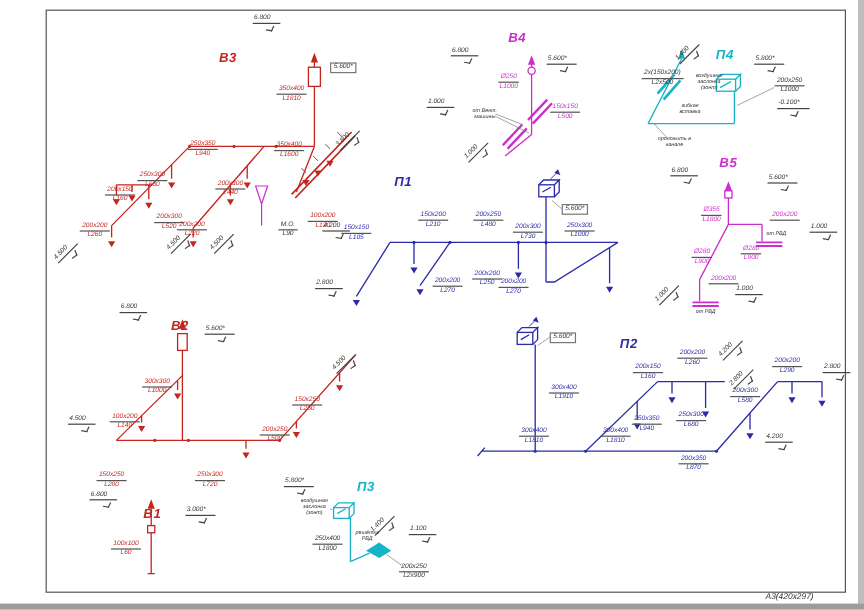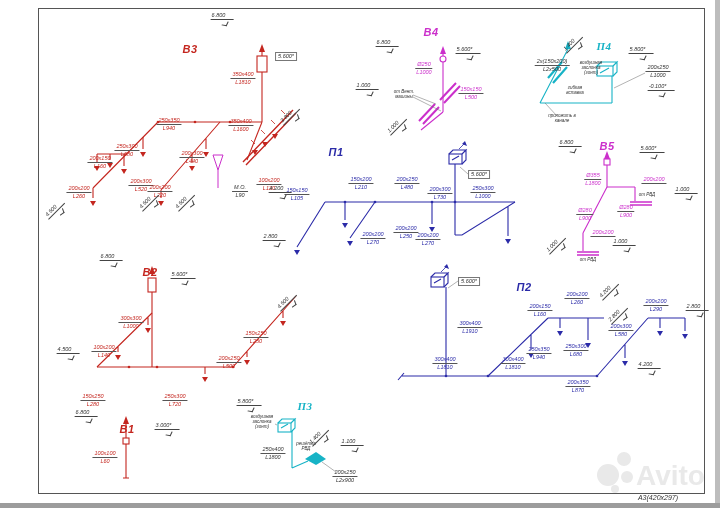--- a/index.html
+++ b/index.html
@@ -12,21 +12,21 @@
   .ttl{position:absolute;font:italic bold 11px/11px "Liberation Sans",sans-serif;transform:translateX(-50%);letter-spacing:.5px;}
   .lbl{position:absolute;transform:translateX(-50%);text-align:center;font:italic 5.5px/6.5px "Liberation Sans",sans-serif;white-space:nowrap;}
   .lbl .sz{display:block;border-bottom:0.8px solid #555;padding:0 2px;}
   .lbl .ln{display:block;}
   .elev{position:absolute;transform:translateX(-50%);font:italic 5.5px/6.5px "Liberation Sans",sans-serif;color:#333;text-align:left;white-space:nowrap;}
   .elev .val{display:block;border-bottom:0.8px solid #444;padding:0 8px 0 1px;}
   .elev .tick{display:block;width:4px;height:4px;margin:1px 0 0 12px;border-right:1px solid #444;border-bottom:1px solid #444;transform:rotate(25deg) skewY(-15deg);}
   .elev.rot{transform:translateX(-50%) rotate(-45deg);}
   .elev.bx .val{border:0.8px solid #777;padding:0 2px;}
   .note{position:absolute;transform:translateX(-50%);text-align:center;font:italic 4.5px/5px "Liberation Sans",sans-serif;color:#333;white-space:pre-line;}
-  .cr{color:#c4261f;margin-top:16px;} .cm{color:#cb2fcb;text-align:center;} .cb{color:#2b2ba8;} .cc{color:#17b3c6;font-family:Liberation Serif, serif;} .ck{color:#333;}
+  .cr{color:#c4261f;margin-top:16px;} .cm{color:#cb2fcb;text-align:center;} .cb{color:#2b2ba8;} .cc{color:#17b3c6;} .ck{color:#333;}
   .fmt{position:absolute;left:658px;top:493px;transform:translateX(-50%);font:italic 7px/9px "Liberation Sans",sans-serif;color:#333;}
   .wm{position:absolute;left:594px;top:448px;}
 </style>
 </head>
 <body>
 
 <div class="page">
   <div class="frame"></div>
 
   <svg class="lines" width="720" height="508" viewBox="0 0 720 508">
@@ -160,21 +160,21 @@
       <rect x="278" y="423" width="13" height="9" fill="#fff"></rect>
       <path d="M278,423 l4,-4 h13 l-4,4 M291,423 l4,-4 v9 l-4,4 M281,428 l7,-4"></path>
       <polygon points="305,459 316,452 326,459 316,465" fill="#17b3c6" stroke="none"></polygon>
     </g>
     <path d="M322,462 L336,472 M275,424 L277,425" stroke="#666" stroke-width="0.5" fill="none"></path>
   </svg>
 
   <div class="ttl cr" style="left:190px;top:28px">В3</div>
   <div class="ttl cm" style="left:431px;top:27px">В4</div>
   <div class="ttl cc" style="left:604px;top:41px">П4</div>
-  <div class="ttl cm" style="left:607px;top:141px">В5</div>
+  <div class="ttl cm" style="left:607px;top:131px">В5</div>
   <div class="ttl cb" style="left:336px;top:147px">П1</div>
   <div class="ttl cb" style="left:524px;top:282px">П2</div>
   <div class="ttl cr" style="left:150px;top:251px">В2</div>
   <div class="ttl cr" style="left:127px;top:408px">В1</div>
   <div class="ttl cc" style="left:305px;top:401px">П3</div>
 
   <div class="lbl cr" style="left:243px;top:55px">
       <span class="sz">350x400</span>
       <span class="ln">L1810</span>
     </div>
@@ -518,25 +518,16 @@
   <div class="elev rot" style="left:320px;top:431px">
       <span class="val">1.400</span>
       <span class="tick"></span>
     </div>
   <div class="elev" style="left:352px;top:438px">
       <span class="val">1.100</span>
       <span class="tick"></span>
     </div>
 
   <div class="fmt">А3(420х297)</div>
-  <div class="wm">
-    <svg width="120" height="46" viewBox="0 0 120 46">
-      <circle cx="14" cy="27" r="11" fill="#e9e9e9"></circle>
-      <circle cx="30" cy="11" r="7" fill="#e9e9e9"></circle>
-      <circle cx="33" cy="29" r="6" fill="#e9e9e9"></circle>
-      <circle cx="21" cy="41" r="4" fill="#e9e9e9"></circle>
-      <text x="42" y="37" font-family="Liberation Sans, sans-serif" font-size="28" font-weight="bold" fill="#e9e9e9">Avito</text>
-    </svg>
-  </div>
 
   <div class="edge-r"></div>
   <div class="edge-b"></div>
 </div>
 
 </body></html>

